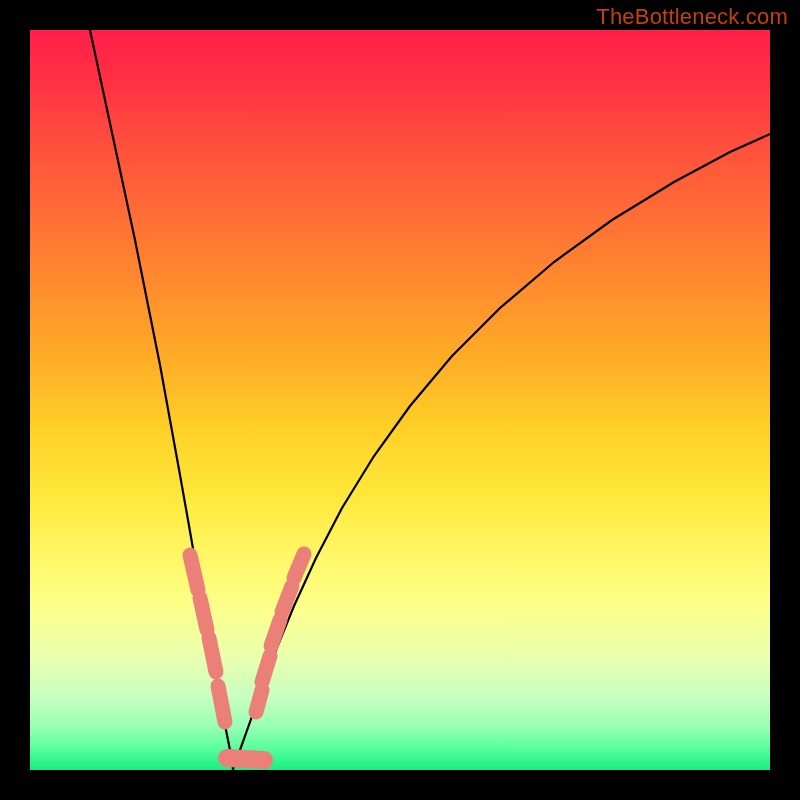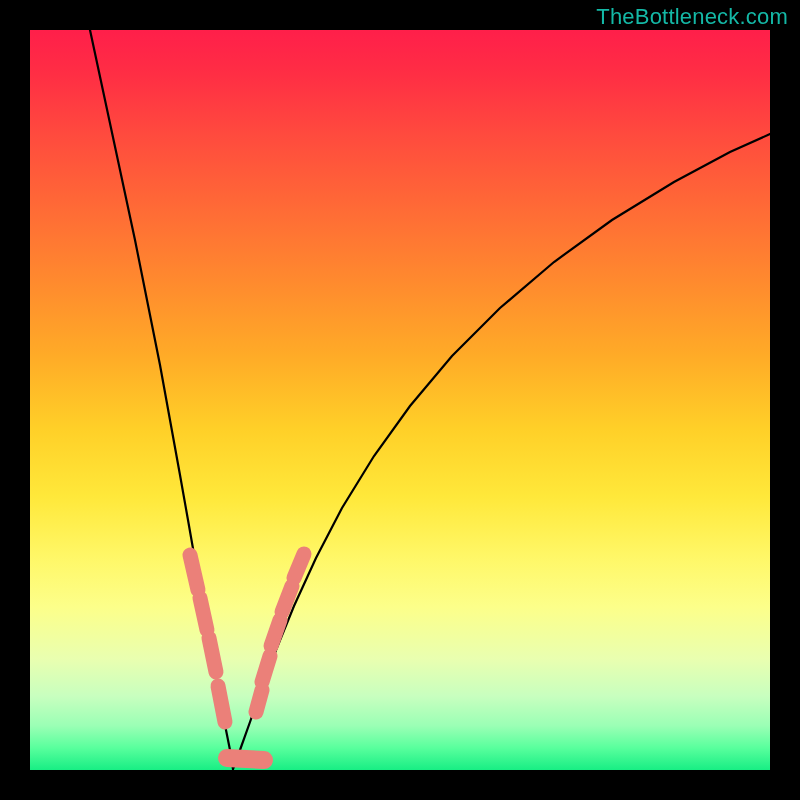--- a/index.html
+++ b/index.html
@@ -14,21 +14,21 @@
   .stage {
     position: relative;
     width: 800px;
     height: 800px;
     background: #000;
   }
   .watermark {
     position: absolute;
     top: 4px;
     right: 12px;
-    color: #14b8a6;
+    color: #c2410c;
     font-size: 22px;
     letter-spacing: 0.2px;
     font-weight: 400;
     z-index: 10;
   }
   .plot {
     position: absolute;
     left: 30px;
     top: 30px;
     width: 740px;

